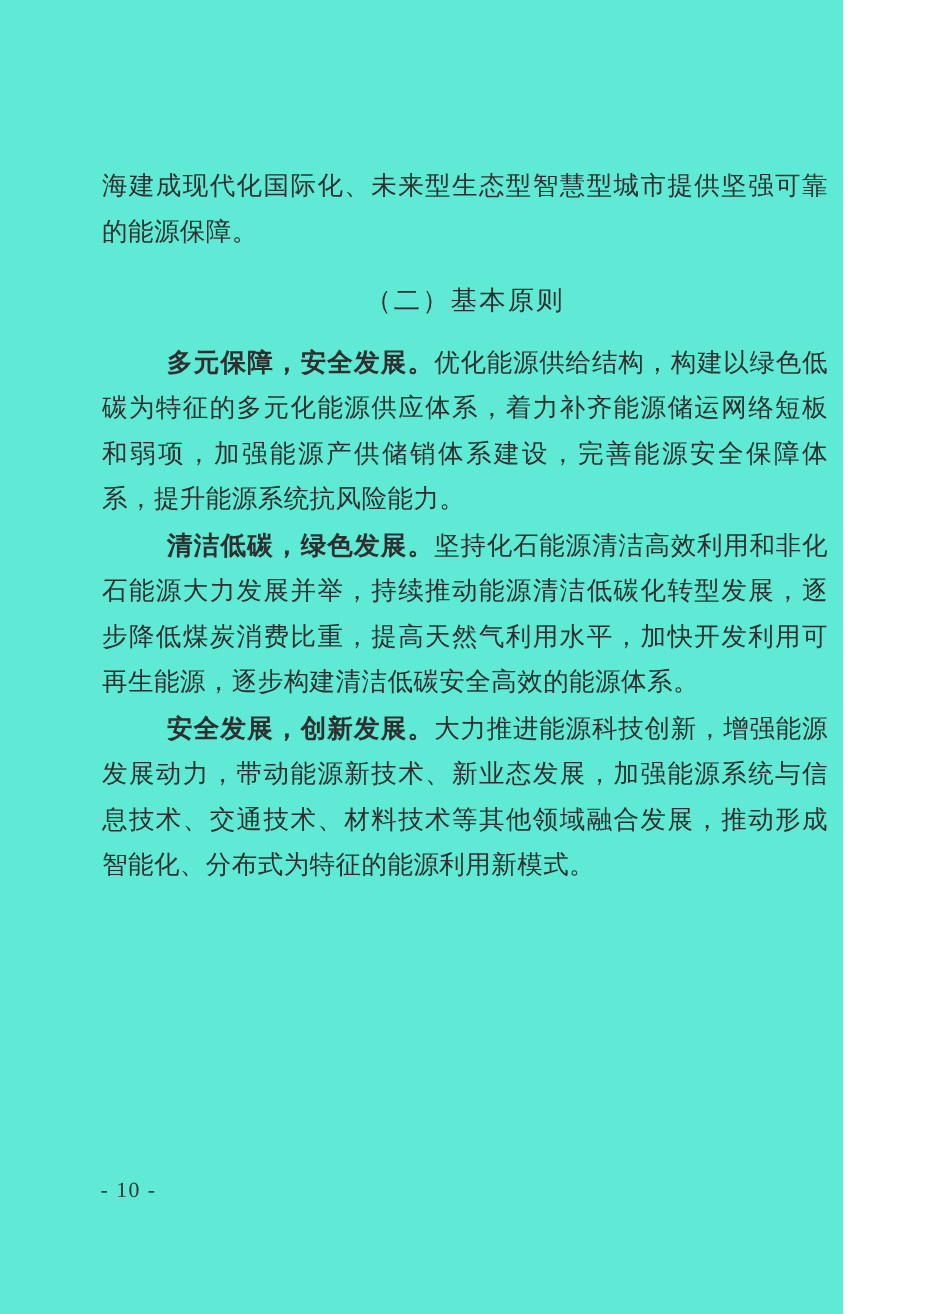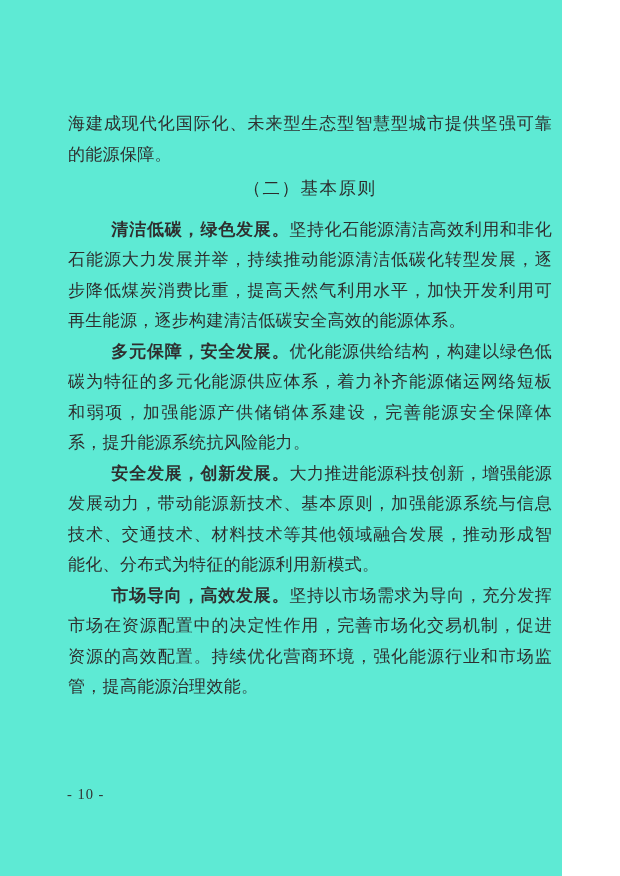--- a/index.html
+++ b/index.html
@@ -32,21 +32,21 @@
   }
   .principle-par {
     text-indent: 2.55em;
   }
   .lead {
     font-weight: bold;
     font-family: "Liberation Sans", "DejaVu Sans", sans-serif;
     letter-spacing: 0.6px;
   }
   .section-heading {
-    margin: 3px 0 11px 0;
+    margin: 15px 0 11px 0;
     font-size: 17.5px;
     line-height: 30.5px;
     font-weight: normal;
     text-align: center;
     letter-spacing: 1.5px;
     color: #2c2c2c;
   }
   .page-number {
     position: absolute;
     left: 67px;
@@ -60,25 +60,24 @@
 </head>
 <body>
 
 <div class="doc-page">
   <div class="doc-content">
 
     <p class="body-par"><span>海建成现代化国际化、未来型生态型智慧型城市提供坚强可靠的能源保障。</span></p>
 
     <h3 class="section-heading">（二）基本原则</h3>
 
+    <p class="body-par principle-par"><span class="lead">多元保障，安全发展。</span><span>优化能源供给结构，构建以绿色低碳为特征的多元化能源供应体系，着力补齐能源储运网络短板和弱项，加强能源产供储销体系建设，完善能源安全保障体系，提升能源系统抗风险能力。</span></p>
+
     <p class="body-par principle-par"><span class="lead">清洁低碳，绿色发展。</span><span>坚持化石能源清洁高效利用和非化石能源大力发展并举，持续推动能源清洁低碳化转型发展，逐步降低煤炭消费比重，提高天然气利用水平，加快开发利用可再生能源，逐步构建清洁低碳安全高效的能源体系。</span></p>
 
-    <p class="body-par principle-par"><span class="lead">多元保障，安全发展。</span><span>优化能源供给结构，构建以绿色低碳为特征的多元化能源供应体系，着力补齐能源储运网络短板和弱项，加强能源产供储销体系建设，完善能源安全保障体系，提升能源系统抗风险能力。</span></p>
+    <p class="body-par principle-par"><span class="lead">安全发展，创新发展。</span><span>大力推进能源科技创新，增强能源发展动力，带动能源新技术、新业态发展，加强能源系统与信息技术、交通技术、材料技术等其他领域融合发展，推动形成智能化、分布式为特征的能源利用新模式。</span></p>
 
-    <p class="body-par principle-par"><span class="lead">安全发展，创新发展。</span><span>大力推进能源科技创新，增强能源发展动力，带动能源新技术、基本原则，加强能源系统与信息技术、交通技术、材料技术等其他领域融合发展，推动形成智能化、分布式为特征的能源利用新模式。</span></p>
-
-    <p class="body-par principle-par"><span class="lead">市场导向，高效发展。</span><span>坚持以市场需求为导向，充分发挥市场在资源配置中的决定性作用，完善市场化交易机制，促进资源的高效配置。持续优化营商环境，强化能源行业和市场监管，提高能源治理效能。</span></p>
 
 
   </div>
 
   <div class="page-number">- 10 -</div>
 </div>
 
 </body></html>

